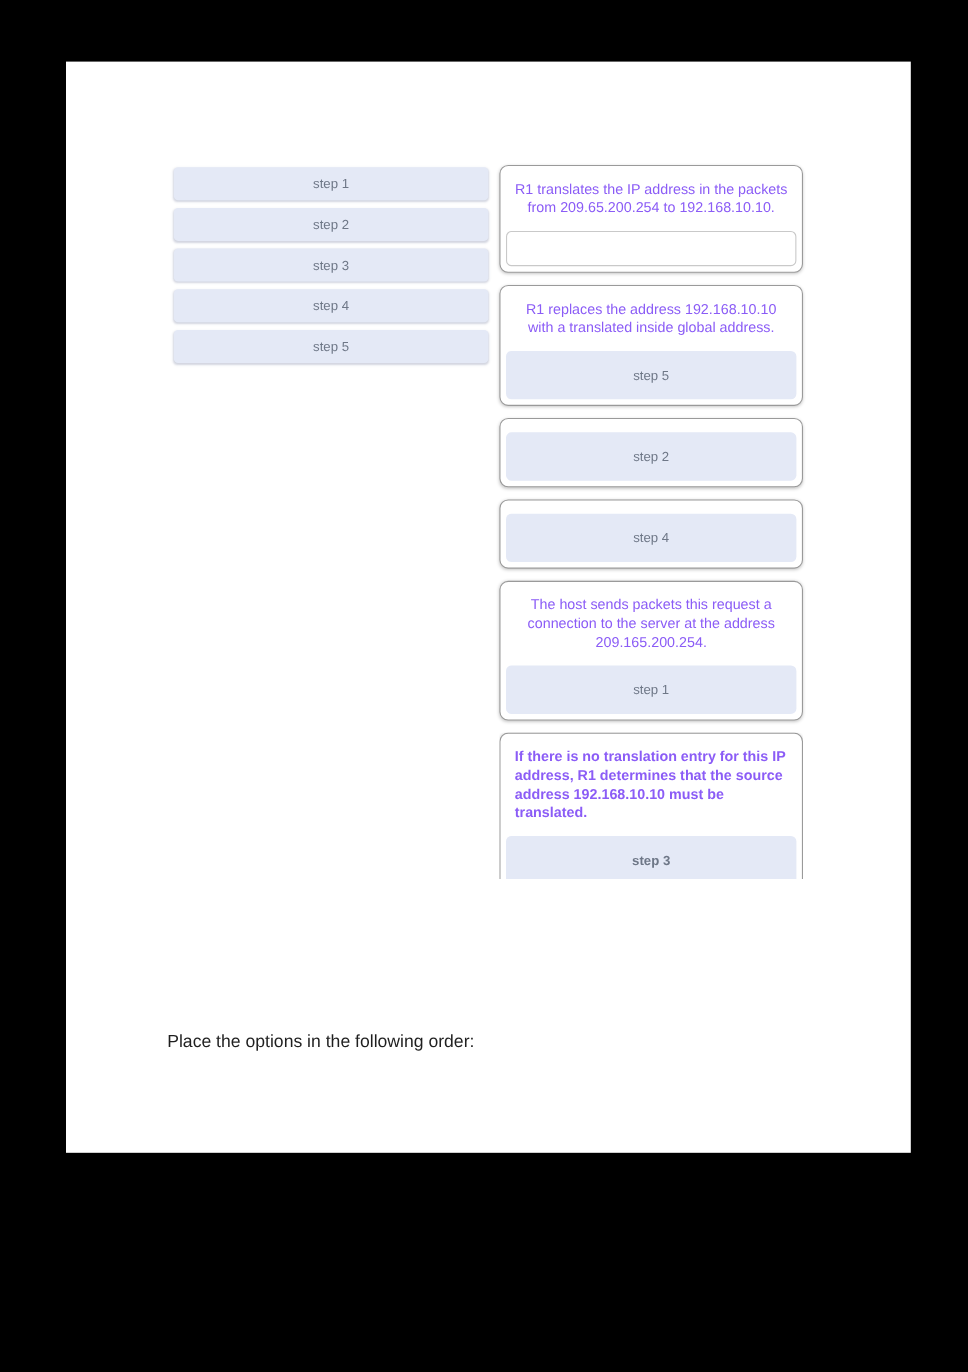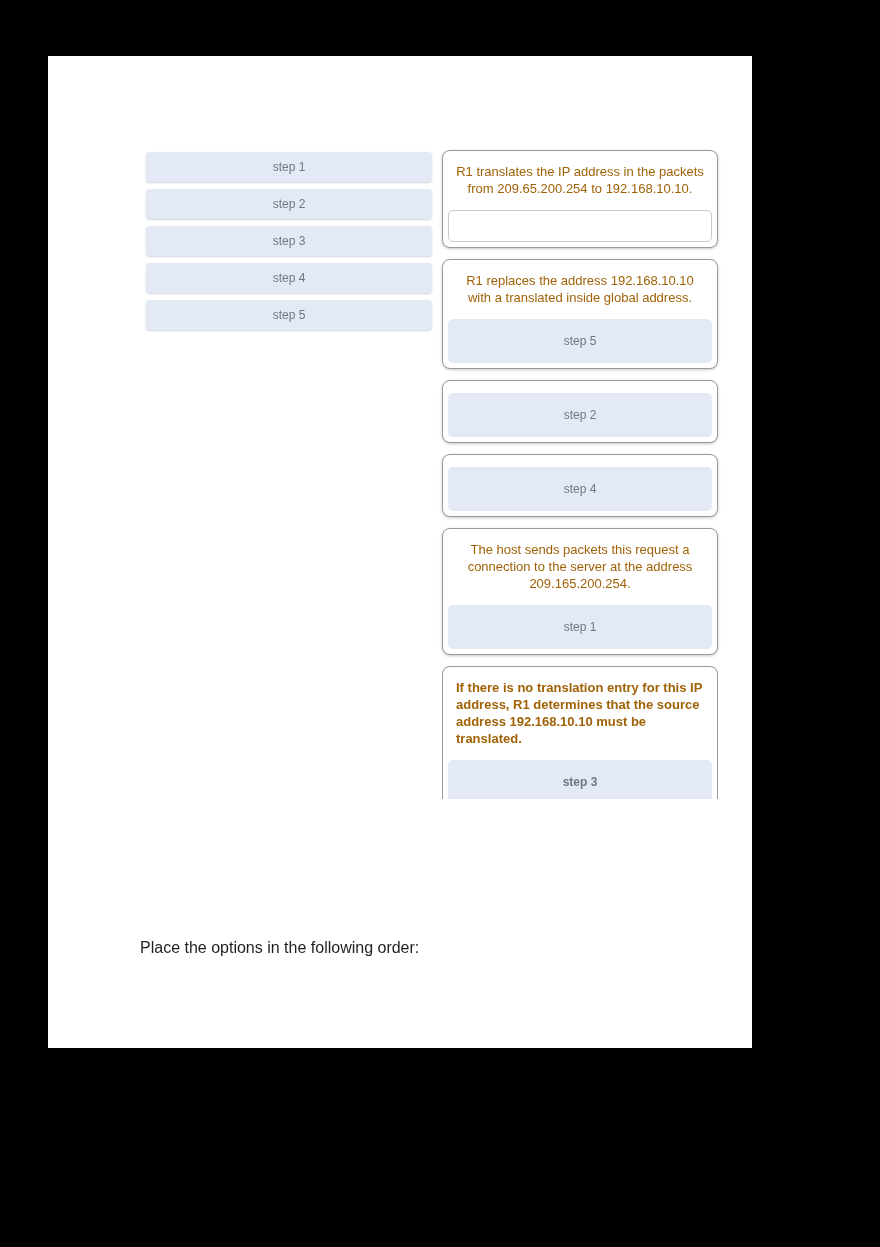--- a/index.html
+++ b/index.html
@@ -4,22 +4,22 @@
 <style>
   * { margin:0; padding:0; box-sizing:border-box; }
   html,body { width:880px; height:1247px; }
   body {
     background:#000000;
     position:relative;
     font-family:"Liberation Sans","DejaVu Sans",sans-serif;
     overflow:hidden;
   }
   .page {
-    position:absolute; left:48px; top:56px;
-    width:704px; height:992px;
+    position:absolute; left:60px; top:56px;
+    width:768px; height:992px;
     background:#ffffff;
   }
   
   .options-col {
     position:absolute; left:98px; top:96px; width:286px;
   }
   .option {
     height:30px; margin-bottom:7px;
     background:#e4e9f6;
     border-radius:4px;
@@ -35,21 +35,21 @@
   .card-wrap { margin-bottom:11px; }
   .card-wrap.truncated { height:133px; overflow:hidden; margin-bottom:0;font-weight:bold; }
   .card {
     border:1px solid #9a9a9a;
     border-radius:8px;
     background:#ffffff;
     box-shadow:0 1px 3px rgba(0,0,0,0.22);
     padding:12px 5px 5px 5px;
   }
   .card-text {
-    font-size:13px; line-height:17px; color:#a16207;
+    font-size:13px; line-height:17px; color:#8b5cf6;
     text-align:center;
     padding:0 8px;
     margin-bottom:13px;
   }
   .card-text.left { text-align:left; }
   .slot {
     height:44px;
     background:#e4e9f6;
     border-radius:5px;
     display:flex; align-items:center; justify-content:center;

